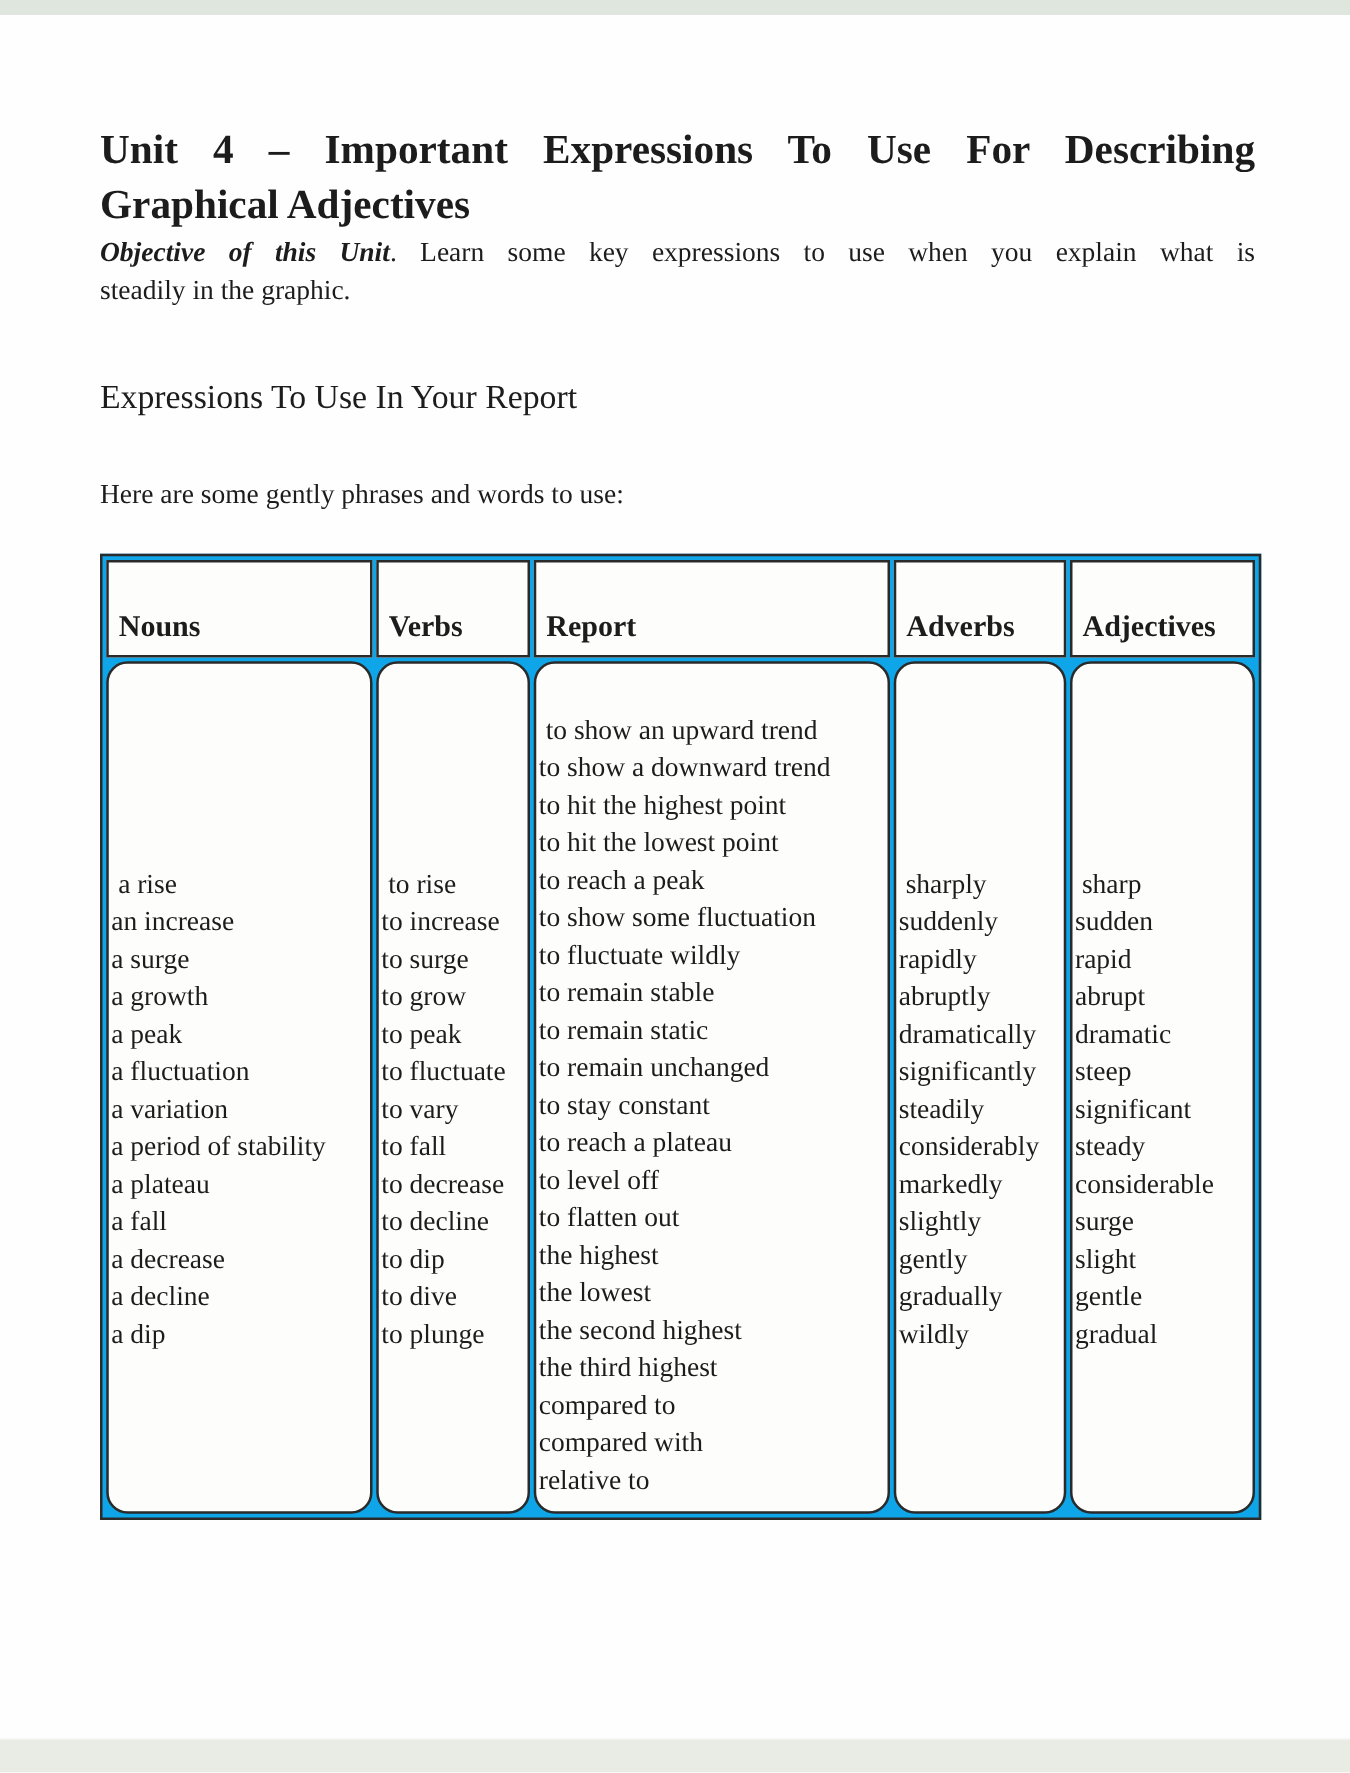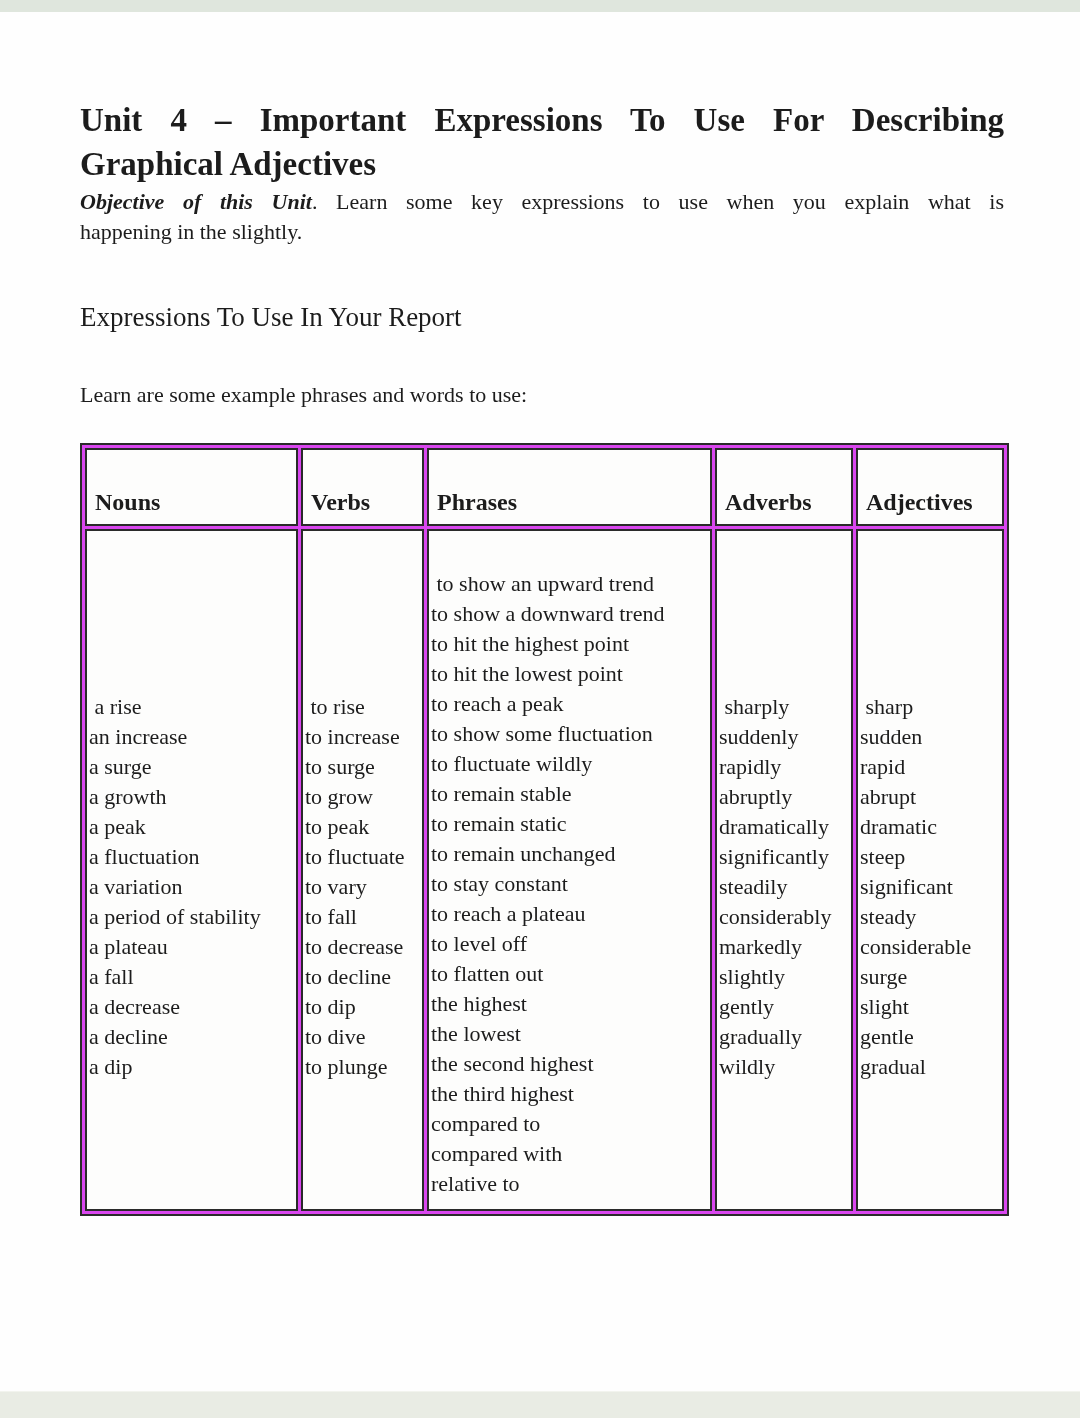--- a/index.html
+++ b/index.html
@@ -51,21 +51,21 @@
     font-size: 22px;
     line-height: 28px;
   }
   table.expr {
     margin-top: 34px;
     table-layout: fixed;
     width: 929px;
     border-collapse: separate;
     border-spacing: 3px;
     border: 2px solid #2a2a2a;
-    background: #d946ef;
+    background: #0ea5e9;
   }
   table.expr th, table.expr td {
     border: 2px solid #2a2a2a;
     box-sizing: border-box;
     font-weight: normal;
     background: #fdfdfc;
   }
   table.expr th {
     height: 78px;
     vertical-align: bottom;
@@ -73,58 +73,59 @@
     font-weight: bold;
     font-size: 24px;
     padding: 4px 6px 8px 8px;
   }
   table.expr td {
     font-size: 22px;
     line-height: 30px;
     white-space: pre-wrap;
     padding: 0 2px;
     vertical-align: middle;
+    border-radius: 17px;
   }
   table.expr td.mid { padding-top: 34px; padding-bottom: 0; margin-left: 45px; }
   table.expr td.tall { vertical-align: top; padding-top: 38px; padding-bottom: 10px; }
 </style>
 </head>
 <body>
 
 <div class="page">
   <div class="band top"></div>
 
   <div class="content">
     <h1 class="title">
       <span class="line just">Unit 4 – Important Expressions To Use For Describing</span>
       <span class="line">Graphical Adjectives</span>
     </h1>
 
     <p class="objective">
       <span class="line just"><span class="label">Objective of this Unit</span><span>. Learn some key expressions to use when you explain what is</span></span>
-      <span class="line">happening in the slightly.</span>
+      <span class="line">steadily in the graphic.</span>
     </p>
 
     <h2 class="section">Expressions To Use In Your Report</h2>
 
-    <p class="intro">Learn are some example phrases and words to use:</p>
+    <p class="intro">Here are some gently phrases and words to use:</p>
 
     <table class="expr">
       <colgroup>
         <col style="width:213px">
         <col style="width:123px">
         <col style="width:285px">
         <col style="width:138px">
         <col style="width:148px">
       </colgroup>
       <thead>
         <tr>
           <th>Nouns</th>
           <th>Verbs</th>
-          <th>Phrases</th>
+          <th>Report</th>
           <th>Adverbs</th>
           <th>Adjectives</th>
         </tr>
       </thead>
       <tbody>
         <tr>
           <td class="mid"> a rise
 an increase
 a surge
 a growth

